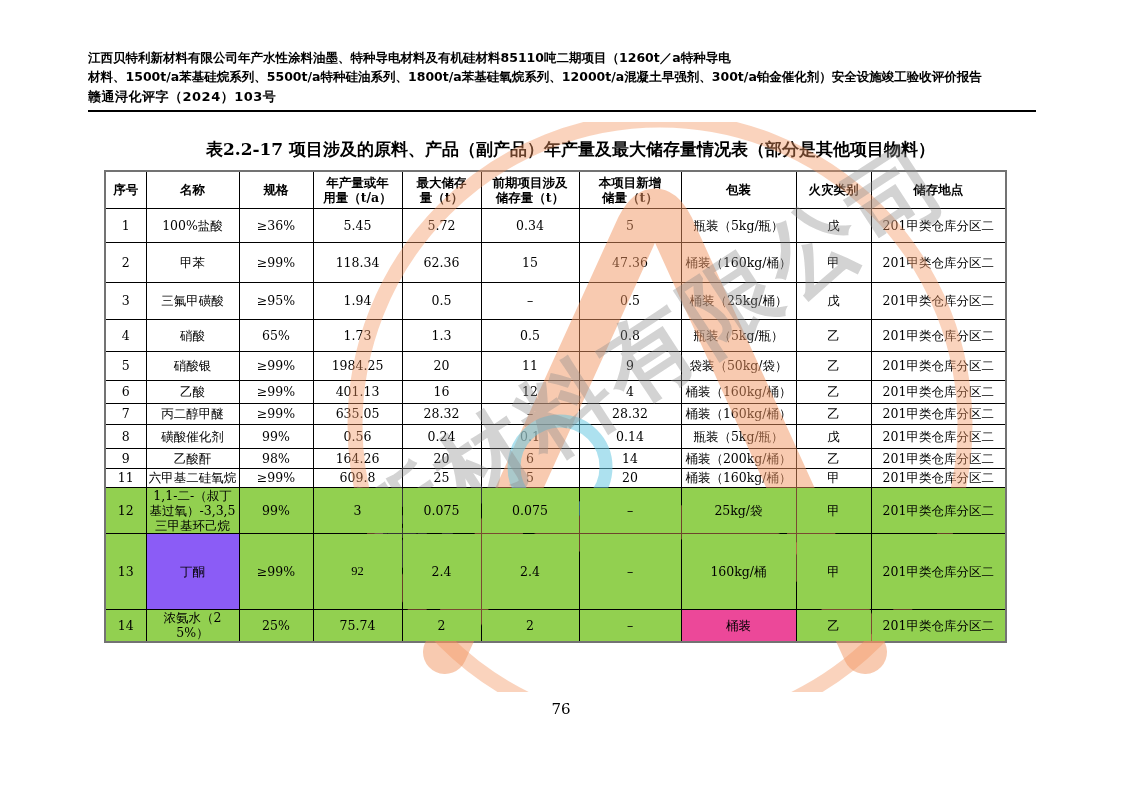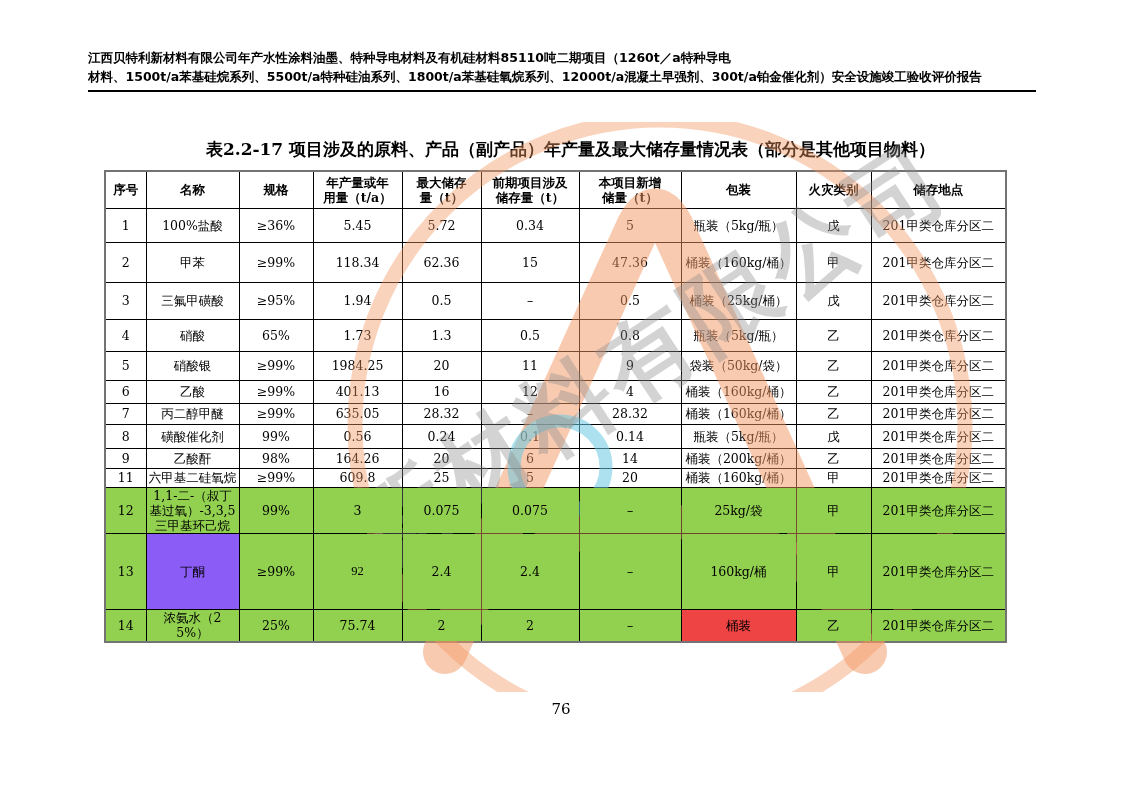--- a/index.html
+++ b/index.html
@@ -62,20 +62,21 @@
     position:absolute;left:0;top:700px;width:1122px;text-align:center;
     font-size:15px;font-family:"DejaVu Serif","Liberation Serif",serif;
   }
 </style>
 </head>
 <body>
 
 <div class="page-header">
   <div class="hline">江西贝特利新材料有限公司年产水性涂料油墨、特种导电材料及有机硅材料85110吨二期项目（1260t／a特种导电</div>
   <div class="hline">材料、1500t/a苯基硅烷系列、5500t/a特种硅油系列、1800t/a苯基硅氧烷系列、12000t/a混凝土早强剂、300t/a铂金催化剂）安全设施竣工验收评价报告</div>
+  <div class="hline hline3">赣通浔化评字（2024）103号</div>
 </div>
 
 <div class="table-title">表2.2-17  项目涉及的原料、产品（副产品）年产量及最大储存量情况表（部分是其他项目物料）</div>
 
 <table class="mat">
   <colgroup>
     <col style="width:41px">
       <col style="width:93px">
       <col style="width:74px">
     <col style="width:89px">
@@ -250,21 +251,21 @@
         <td style="background: rgb(146, 208, 80);">201甲类仓库分区二</td>
       </tr>
       <tr class="hl">
         <td style="background: rgb(146, 208, 80);">14</td>
         <td style="background: rgb(146, 208, 80);">浓氨水（25%）</td>
         <td style="background: rgb(146, 208, 80);">25%</td>
         <td style="background: rgb(146, 208, 80);">75.74</td>
         <td style="background: rgb(146, 208, 80);">2</td>
         <td style="background: rgb(146, 208, 80);">2</td>
         <td style="background: rgb(146, 208, 80);">–</td>
-        <td style="background: #ef4444;">桶装</td>
+        <td style="background: #ec4899;">桶装</td>
         <td style="background: rgb(146, 208, 80);">乙</td>
         <td style="background: rgb(146, 208, 80);">201甲类仓库分区二</td>
       </tr>
     </tbody>
 </table>
 
 <svg class="watermark" viewBox="0 0 740 570">
 
   <circle cx="340" cy="303" r="305" fill="none" stroke="#F29662" stroke-opacity="0.42" stroke-width="15"></circle>
 

